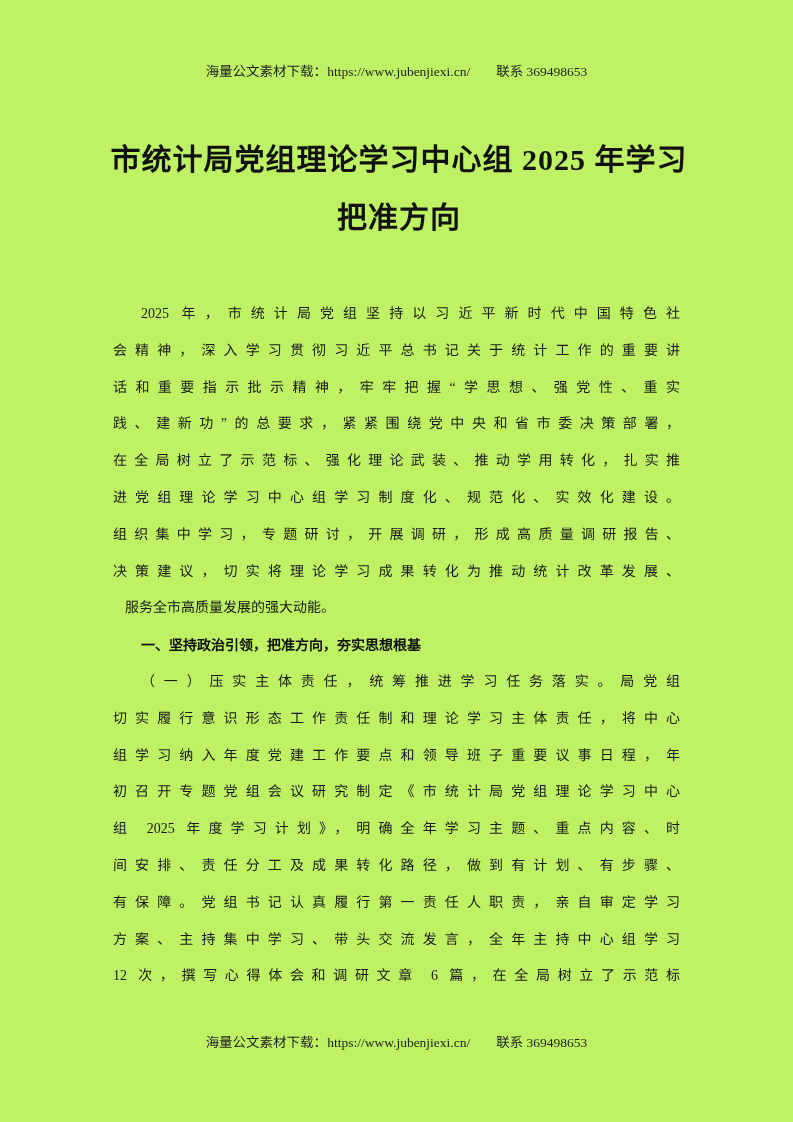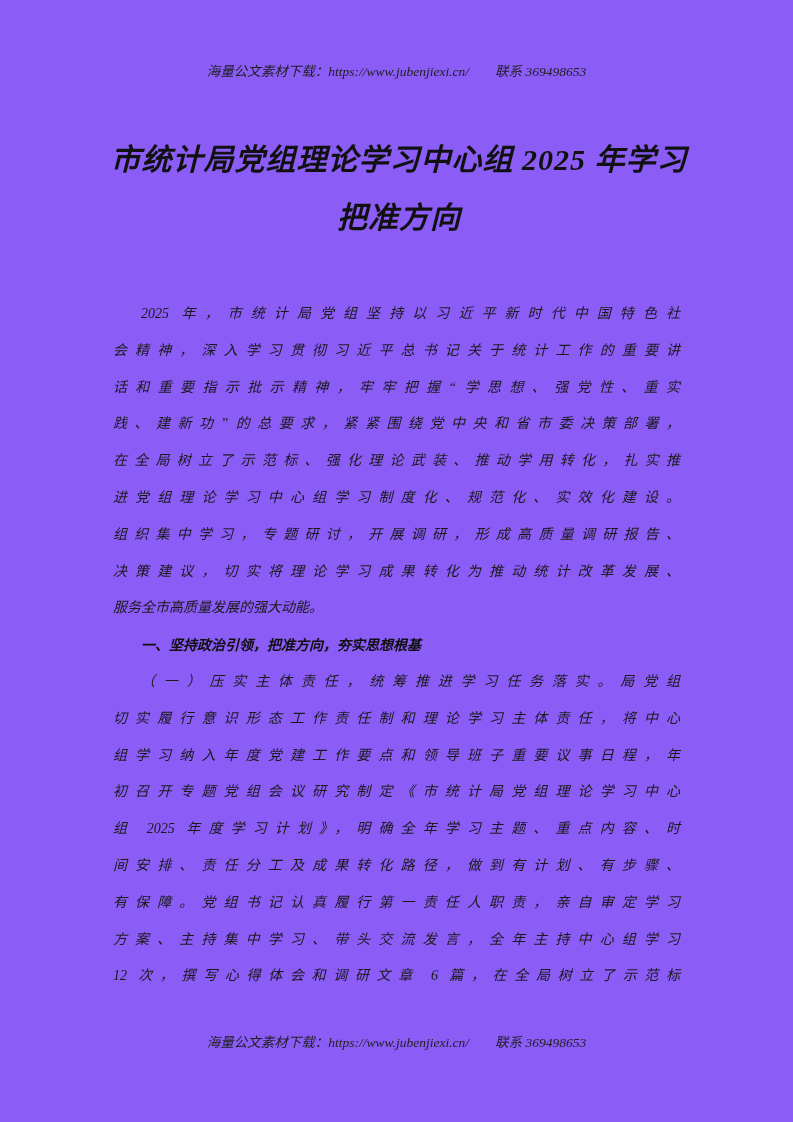--- a/index.html
+++ b/index.html
@@ -4,25 +4,24 @@
 <style>
   html, body {
     margin: 0;
     padding: 0;
     background: #ffffff;
   }
   .page {
     position: relative;
     width: 793px;
     height: 1122px;
-    background: #8b5cf6;
+    background: #bef264;
     color: #1a1a1a;
     font-family: "Liberation Serif", "DejaVu Serif", serif;
     overflow: hidden;
-    font-style: italic;
   }
   .meta {
     position: absolute;
     left: 0;
     right: 0;
     text-align: center;
     font-size: 13.5px;
     line-height: 17px;
     color: #1f1f1f;
     white-space: nowrap;
@@ -57,20 +56,21 @@
   }
   .line {
     text-align: justify;
     text-align-last: justify;
   }
   .line.indent {
     text-indent: 2em;
   }
   .line.short {
     text-align-last: left;
+    margin-left: 12px;
   }
   .h1 {
     font-family: "Liberation Sans", "DejaVu Sans", sans-serif;
     font-weight: bold;
     text-indent: 2em;
     color: #0f0f0f;
   }
 </style>
 </head>
 <body>

